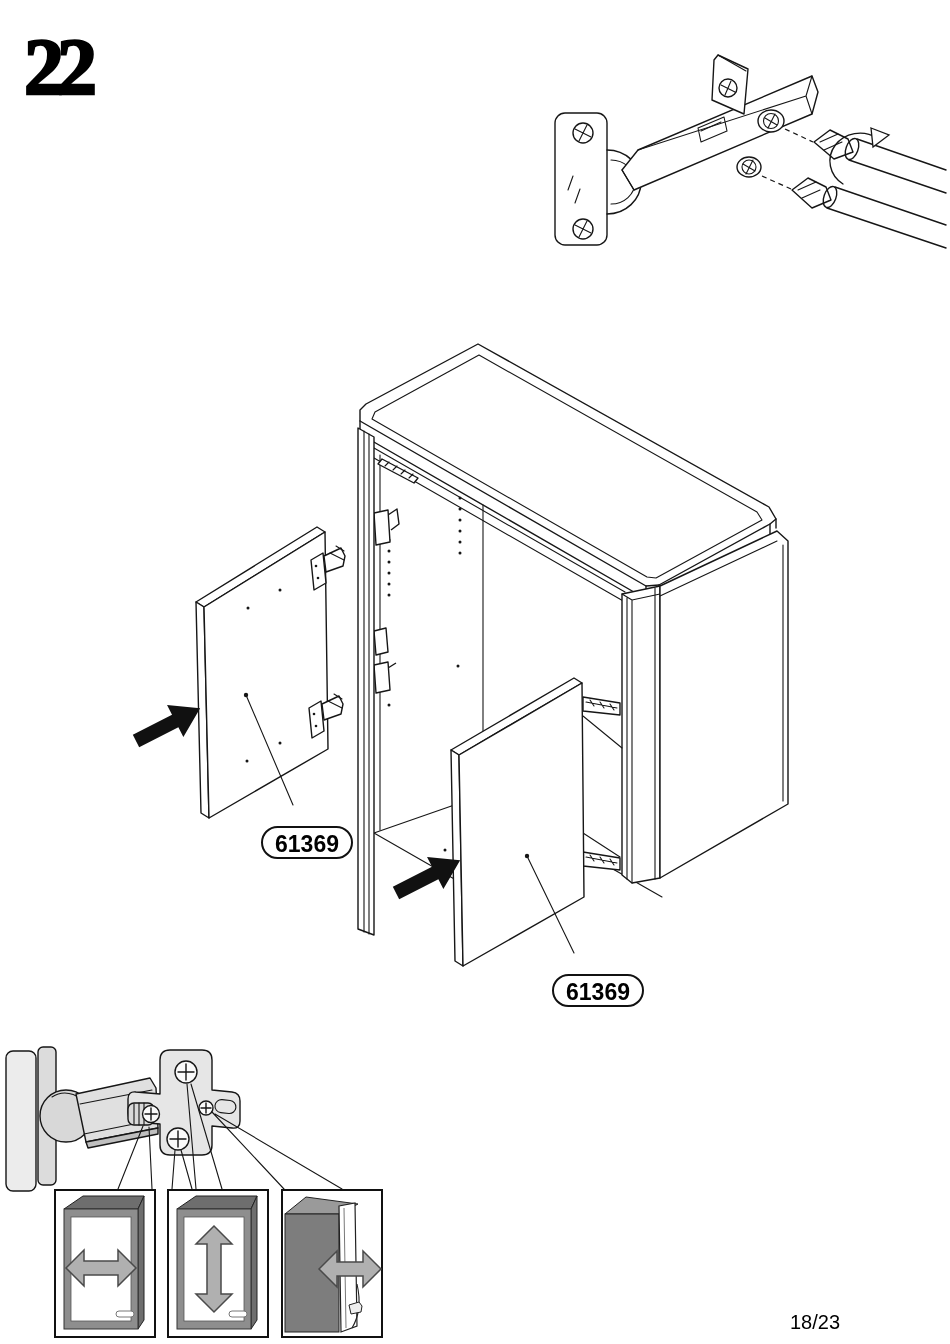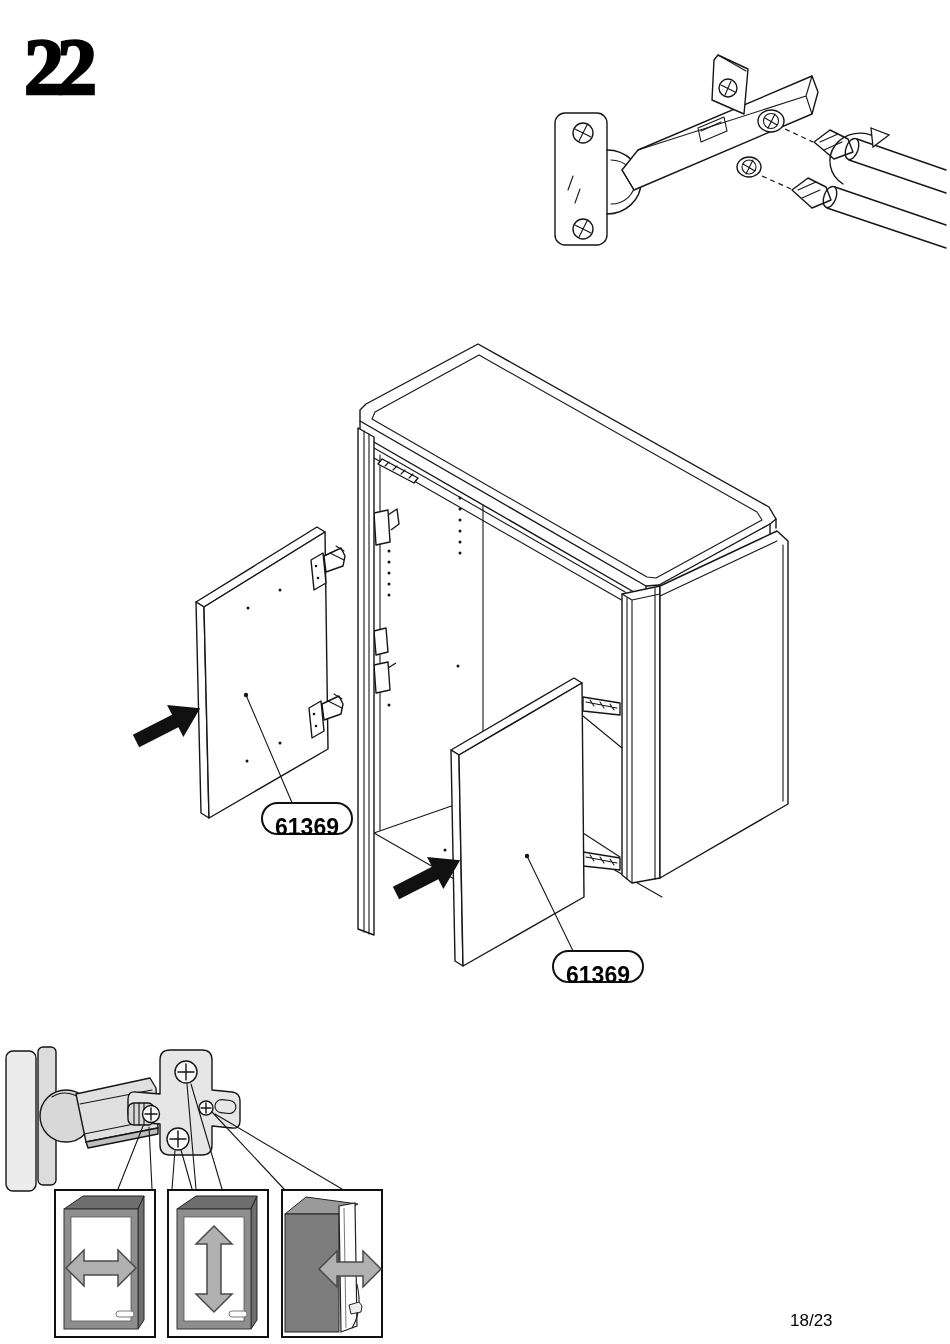--- a/index.html
+++ b/index.html
@@ -6,26 +6,26 @@
   body{width:950px;height:1344px;position:relative;overflow:hidden;font-family:"Liberation Sans",sans-serif;}
   .step-number{
     position:absolute;left:24px;top:22px;
     font-family:Liberation Serif, serif;font-weight:900;font-size:80px;
     letter-spacing:-7px;color:#000;-webkit-text-stroke:2.5px #000;
   }
   .callout{
     position:absolute;box-sizing:border-box;height:33px;
     border:2.5px solid #111;border-radius:17px;background:#fff;
     font-weight:bold;font-size:23px;color:#000;text-align:center;
-    line-height:27px;padding:10px 12px;white-space:nowrap;
+    line-height:27px;padding:3px 12px;white-space:nowrap;margin-top:24px;
   }
   .callout-1{left:261px;top:802px;min-width:92px;}
   .callout-2{left:552px;top:950px;min-width:92px;}
   .page-indicator{
-    position:absolute;left:790px;top:1311px;font-size:17px;color:#000;
+    position:absolute;left:790px;top:1311px;font-size:20px;color:#000;
   }
   svg{position:absolute;left:0;top:0;}
   .ln{fill:none;stroke:#161616;stroke-width:1.4;stroke-linejoin:round;stroke-linecap:round;}
   .lnthin{fill:none;stroke:#161616;stroke-width:1.1;stroke-linejoin:round;stroke-linecap:round;}
   .wh{fill:#ffffff;stroke:#161616;stroke-width:1.4;stroke-linejoin:round;}
   .dash{fill:none;stroke:#161616;stroke-width:1.2;stroke-dasharray:5 4;}
   .gry{stroke:#161616;stroke-width:1.4;stroke-linejoin:round;}
 </style>
 </head>
 <body>

